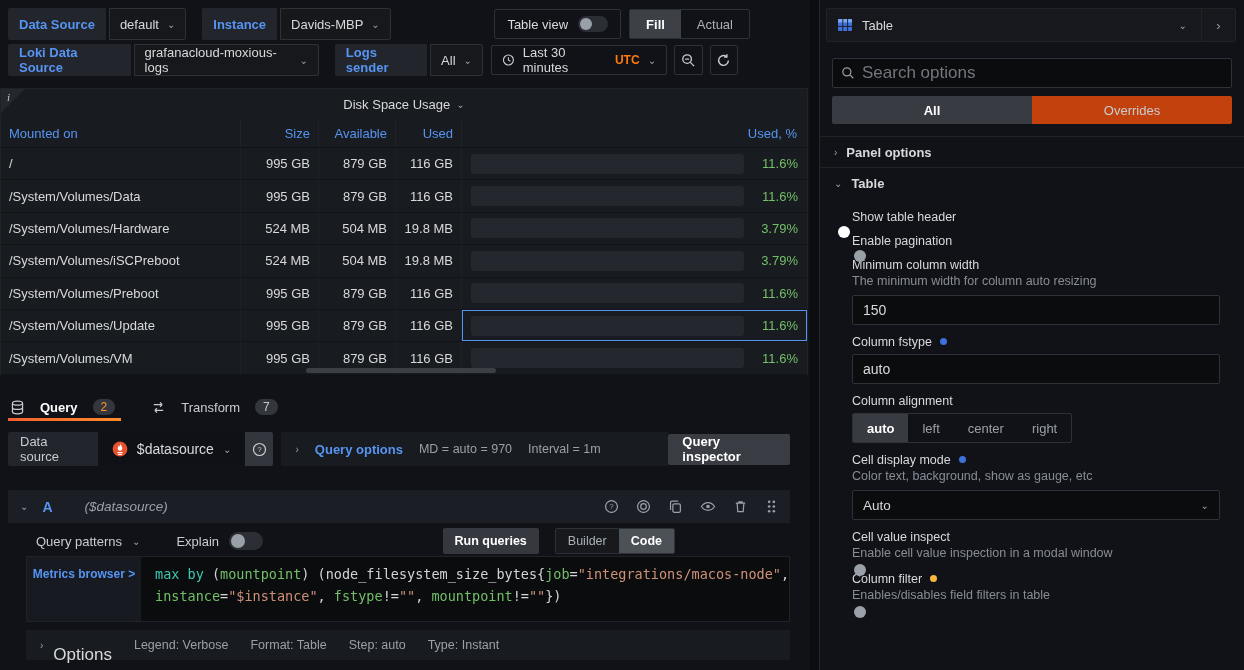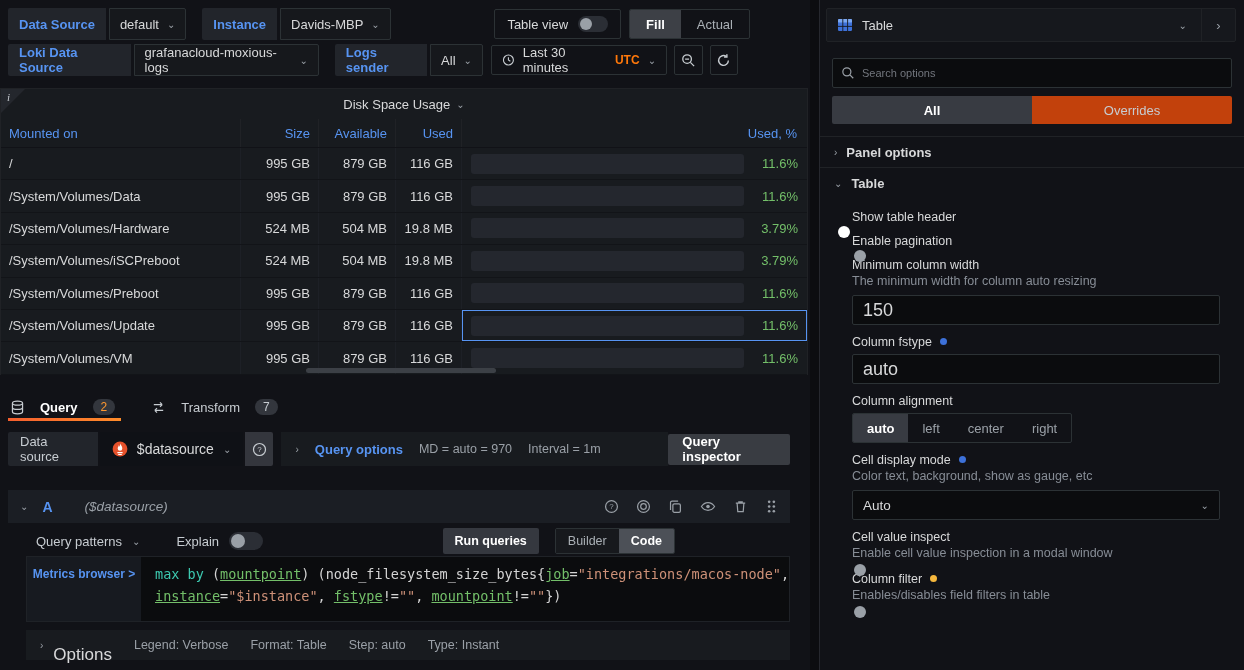--- a/index.html
+++ b/index.html
@@ -90,48 +90,48 @@
   .run-btn { height:26px; background:#35383f; border-radius:2px; display:flex; align-items:center; padding:0 12px; color:#fff; font-weight:600; font-size:12.5px; cursor:pointer; }
   .bc-group { height:26px; display:flex; border-radius:2px; overflow:hidden; border:1px solid #2c3235; }
   .bc { display:flex; align-items:center; padding:0 12px; font-size:12.5px; color:#aab0b6; background:#17191d; cursor:pointer; }
   .bc.sel { background:#4c5057; color:#fff; font-weight:700; }
 
   
   #codebox { position:absolute; left:26px; top:556px; width:764px; height:66px; display:flex; background:#0b0c0e; border:1px solid #1f2227; }
   .mb-col { width:114px; background:#171a20; padding-top:9px; text-align:center; flex:0 0 auto; }
   .mb-link { color:#5794f2; font-weight:600; font-size:12px; cursor:pointer; }
   .code-area { flex:1; padding:6px 14px; font-family:"DejaVu Sans Mono", monospace; font-size:13.5px; line-height:22px; white-space:pre; overflow:hidden; }
-  .tok-kw { color:#3dc9b0; } .tok-lbl { color:#73bf69;text-decoration:underline; } .tok-str { color:#ce9178; } .tok-pl { color:#d4d4d4; }
+  .tok-kw { color:#3dc9b0; } .tok-lbl { color:#73bf69; } .tok-str { color:#ce9178; } .tok-pl { color:#d4d4d4; }
 
   
   #optionsbar { position:absolute; left:26px; top:630px; width:764px; height:30px; background:#181b1f; display:flex; align-items:center; gap:22px; padding:0 14px; }
   #optionsbar .olabel { color:#d8d9da; font-weight:400; font-size:17px; margin-left:-12px;margin-top:20px; }
   #optionsbar .oitem { color:#9aa0a7; font-size:12.5px; }
 
   
   .sb-header { margin:8px 8px 0 6px; height:34px; background:#16181d; border:1px solid #202226; border-radius:2px; display:flex; align-items:center; padding-left:10px; }
   .sb-title { margin-left:9px; font-weight:500; }
   .sb-hdr-chev { margin-left:auto; padding:0 14px; cursor:pointer; }
   .sb-hdr-next { width:34px; height:100%; border-left:1px solid #202226; display:flex; align-items:center; justify-content:center; color:#9aa0a7; cursor:pointer; }
   .sb-search { margin:16px 12px 0; height:30px; background:#0b0c0e; border:1px solid #2c3235; border-radius:2px; display:flex; align-items:center; padding:0 8px; gap:7px; }
-  .sb-search input { background:transparent; border:none; outline:none; color:#d8d9da; font-family:inherit; font-size:11px; flex:1; }
+  .sb-search input { background:transparent; border:none; outline:none; color:#d8d9da; font-family:inherit; font-size:17px; flex:1; }
   .sb-search input::placeholder { color:#72767d; }
   .sb-tabs { margin:8px 12px 0; height:28px; display:flex; border-radius:2px; overflow:hidden; }
   .sb-tab { flex:1; display:flex; align-items:center; justify-content:center; background:#c2410c; color:#c7ccd1; cursor:pointer; }
   .sb-tab.sel { background:#383b42; color:#fff; font-weight:600; }
   .sb-divider { margin-top:12px; height:1px; background:#202226; }
   .sb-section { height:30px; display:flex; align-items:center; padding-left:14px; gap:9px; cursor:pointer; }
   .sb-section .slabel { font-weight:600; }
   .sb-opts { padding:2px 24px 0 32px; }
   .opt { margin-top:9px; }
   .opt-label { font-size:12.5px; font-weight:400; color:#d8d9da; height:15px; display:flex; align-items:center; gap:8px; }
   .dot { width:7px; height:7px; border-radius:50%; display:inline-block; }
   .dot.blue { background:#3d71d9; } .dot.yellow { background:#f5b73d; }
   .opt-desc { margin-top:2px; font-size:12.5px; color:#878d96; height:16px; }
-  .opt-input { margin-top:5px; height:30px; width:100%; background:#0b0c0e; border:1px solid #2c3235; border-radius:2px; color:#d8d9da; font-family:inherit; font-size:18px; padding:0 10px; outline:none; display:block; }
+  .opt-input { margin-top:5px; height:30px; width:100%; background:#0b0c0e; border:1px solid #2c3235; border-radius:2px; color:#d8d9da; font-family:inherit; font-size:14px; padding:0 10px; outline:none; display:block; }
   .opt-select { margin-top:5px; height:30px; background:#0b0c0e; border:1px solid #2c3235; border-radius:2px; display:flex; align-items:center; padding:0 10px; cursor:pointer; }
   .opt-select .selv { flex:1; font-size:13.5px; }
   .opt-seg { margin-top:5px; height:30px; display:inline-flex; border:1px solid #2c3235; border-radius:2px; overflow:hidden; }
   .opt-seg .sseg { display:flex; align-items:center; padding:0 14px; color:#9aa0a7; cursor:pointer; }
   .opt-seg .sseg.sel { background:#383b42; color:#fff; font-weight:600; }
   .opt .switch { margin-top:5px; }
 </style>
 </head>
 <body>
 

